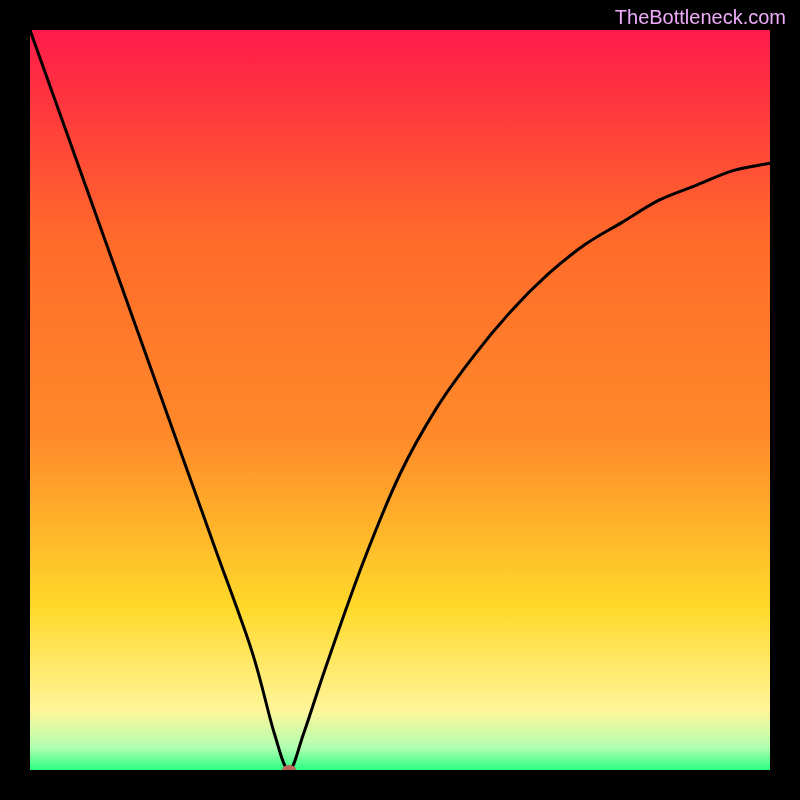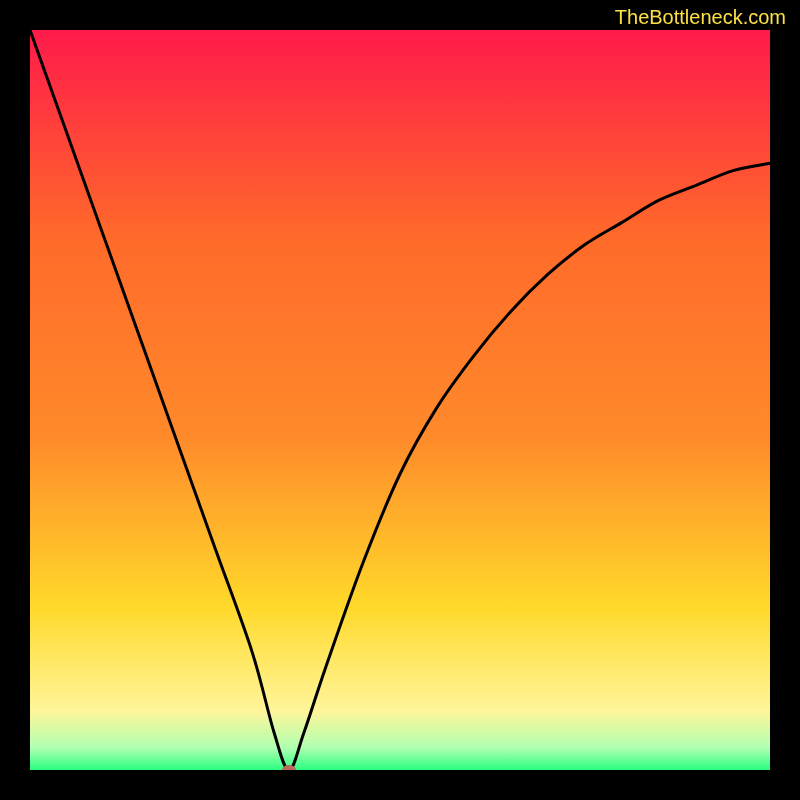--- a/index.html
+++ b/index.html
@@ -8,21 +8,21 @@
     width: 800px;
     height: 800px;
     background: #000;
     font-family: Arial, sans-serif;
     position: relative;
   }
   .watermark {
     position: absolute;
     top: 6px;
     right: 14px;
-    color: #fde047;
+    color: #f0abfc;
     font-size: 20px;
     font-weight: 500;
     z-index: 10;
   }
   .plot-area {
     position: absolute;
     left: 30px;
     top: 30px;
     width: 740px;
     height: 740px;

